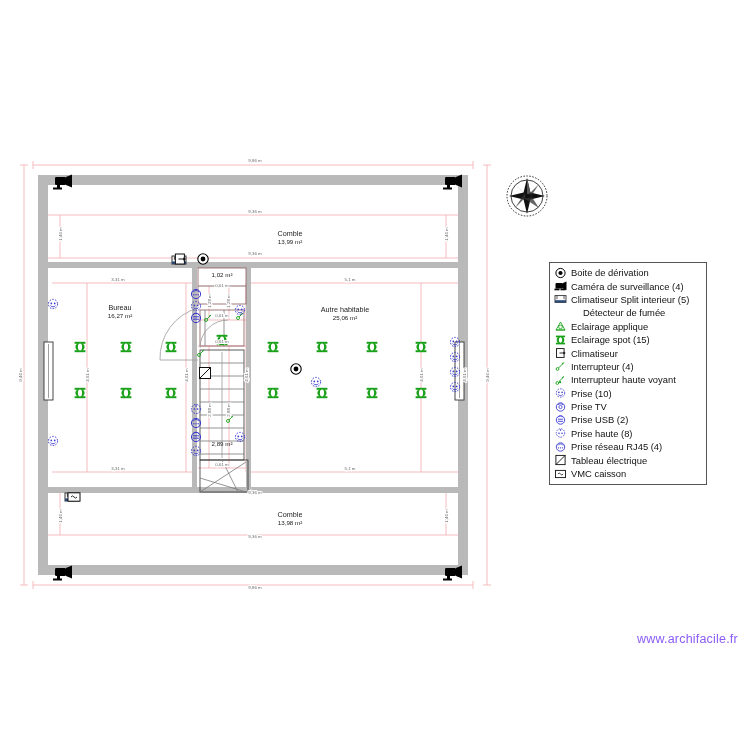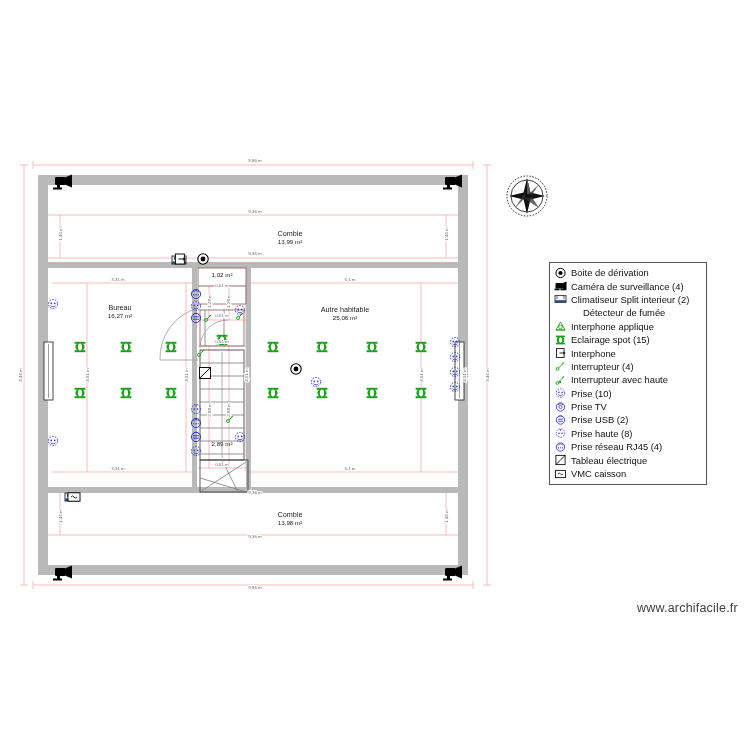--- a/index.html
+++ b/index.html
@@ -17,22 +17,22 @@
     border:1px solid #555;background:#fff;
     padding:3px 4px 4px 4px;box-sizing:border-box;
   }
   .leg-row{display:flex;align-items:center;height:13.4px;}
   .leg-ico{width:13px;min-width:13px;height:12px;margin-right:4px;
            display:flex;align-items:center;justify-content:center;}
   .leg-txt{font-size:9.4px;color:#111;line-height:11px;white-space:nowrap;}
   .leg-row.noicon .leg-txt{padding-left:12px;}
 
   #watermark{
-    position:absolute;left:637px;top:601px;
-    font-size:12.5px;color:#404040;letter-spacing:.2px;
+    position:absolute;left:637px;top:632px;
+    font-size:12.5px;color:#8b5cf6;letter-spacing:.2px;
   }
   .dimtxt{font-size:4.4px;fill:#6b6b6b;font-family:"Liberation Sans",sans-serif;}
   .roomname{font-size:7.2px;fill:#222;font-family:"Liberation Sans",sans-serif;text-anchor:middle;}
   .roomarea{font-size:6.2px;fill:#222;font-family:"Liberation Sans",sans-serif;text-anchor:middle;}
   .smallarea{font-size:6.2px;fill:#222;font-family:"Liberation Sans",sans-serif;text-anchor:middle;}
 </style>
 </head>
 <body>
 
 <div id="stage">
@@ -427,37 +427,37 @@
   </div>
 
   <div class="leg-row">
     <span class="leg-ico">
       <svg width="13" height="12" viewBox="-6.5 -6 13 12">
             <rect x="-5.5" y="-3.4" width="11" height="6.8" fill="#fff" stroke="#333" stroke-width="0.9"></rect>
             <rect x="-5.5" y="1.2" width="11" height="2.2" fill="#2b4a7a"></rect>
             <path d="M-3.5,-3 v3.2 M3.5,-3 v3.2" stroke="#333" stroke-width="0.8"></path>
           </svg>
     </span>
-    <span class="leg-txt">Climatiseur Split interieur (2)</span>
+    <span class="leg-txt">Climatiseur Split interieur (5)</span>
   </div>
 
   <div class="leg-row noicon">
     <span class="leg-ico"></span>
     <span class="leg-txt">Détecteur de fumée</span>
   </div>
 
   <div class="leg-row">
     <span class="leg-ico">
       <svg width="13" height="12" viewBox="-6.5 -6 13 12">
             <path d="M-4.5,4 L0,-4 L4.5,4 Z" fill="none" stroke="#1aa11a" stroke-width="0.9"></path>
             <circle cx="0" cy="1" r="1.8" fill="none" stroke="#1aa11a" stroke-width="0.8"></circle>
             <path d="M-4.5,4 H4.5" stroke="#1aa11a" stroke-width="0.9"></path>
           </svg>
     </span>
-    <span class="leg-txt">Interphone applique</span>
+    <span class="leg-txt">Eclairage applique</span>
   </div>
 
   <div class="leg-row">
     <span class="leg-ico">
       <svg width="13" height="12" viewBox="-6.5 -6 13 12">
             <ellipse cx="0" cy="0" rx="3.8" ry="3.4" fill="#1aa11a"></ellipse>
             <rect x="-4.6" y="-4.4" width="9.2" height="1.7" fill="#1aa11a"></rect>
             <rect x="-4.6" y="2.7" width="9.2" height="1.7" fill="#1aa11a"></rect>
             <ellipse cx="0" cy="0" rx="1.7" ry="2.7" fill="#fff"></ellipse>
           </svg>
@@ -466,21 +466,21 @@
   </div>
 
   <div class="leg-row">
     <span class="leg-ico">
       <svg width="13" height="12" viewBox="-6.5 -6 13 12">
             <rect x="-4" y="-4.4" width="7.6" height="8.8" fill="#fff" stroke="#111" stroke-width="0.9"></rect>
             <path d="M-1,0 h5.8" stroke="#111" stroke-width="0.9"></path>
             <path d="M4.8,0 l-2,-1.6 v3.2 z" fill="#111"></path>
           </svg>
     </span>
-    <span class="leg-txt">Interphone</span>
+    <span class="leg-txt">Climatiseur</span>
   </div>
 
   <div class="leg-row">
     <span class="leg-ico">
       <svg width="13" height="12" viewBox="-6.5 -6 13 12">
             <circle cx="-3" cy="3" r="1.4" fill="none" stroke="#1aa11a" stroke-width="0.9"></circle>
             <path d="M-2,2 L3.5,-3.5" stroke="#1aa11a" stroke-width="0.9"></path>
             <path d="M3.5,-3.5 l-2,0.4 l0.5,1.7 z" fill="#1aa11a"></path>
           </svg>
     </span>
@@ -489,21 +489,21 @@
 
   <div class="leg-row">
     <span class="leg-ico">
       <svg width="13" height="12" viewBox="-6.5 -6 13 12">
             <circle cx="-3.2" cy="3" r="1.4" fill="none" stroke="#1aa11a" stroke-width="0.9"></circle>
             <circle cx="-0.4" cy="2.2" r="1.1" fill="#1aa11a"></circle>
             <path d="M-1.6,1.6 L3.5,-3.5" stroke="#1aa11a" stroke-width="0.9"></path>
             <path d="M3.5,-3.5 l-2,0.4 l0.5,1.7 z" fill="#1aa11a"></path>
           </svg>
     </span>
-    <span class="leg-txt">Interrupteur avec haute</span>
+    <span class="leg-txt">Interrupteur haute voyant</span>
   </div>
 
   <div class="leg-row">
     <span class="leg-ico">
       <svg width="13" height="12" viewBox="-6.5 -6 13 12">
             <circle cx="0" cy="0" r="4.2" fill="none" stroke="#3a3ad0" stroke-width="0.9" stroke-dasharray="1.5 1.2"></circle>
             <circle cx="-1.6" cy="-0.6" r="0.8" fill="#3a3ad0"></circle>
             <circle cx="1.6" cy="-0.6" r="0.8" fill="#3a3ad0"></circle>
             <path d="M-2.2,1.5 A2.8,2.8 0 0 0 2.2,1.5" fill="none" stroke="#3a3ad0" stroke-width="0.8"></path>
           </svg>

